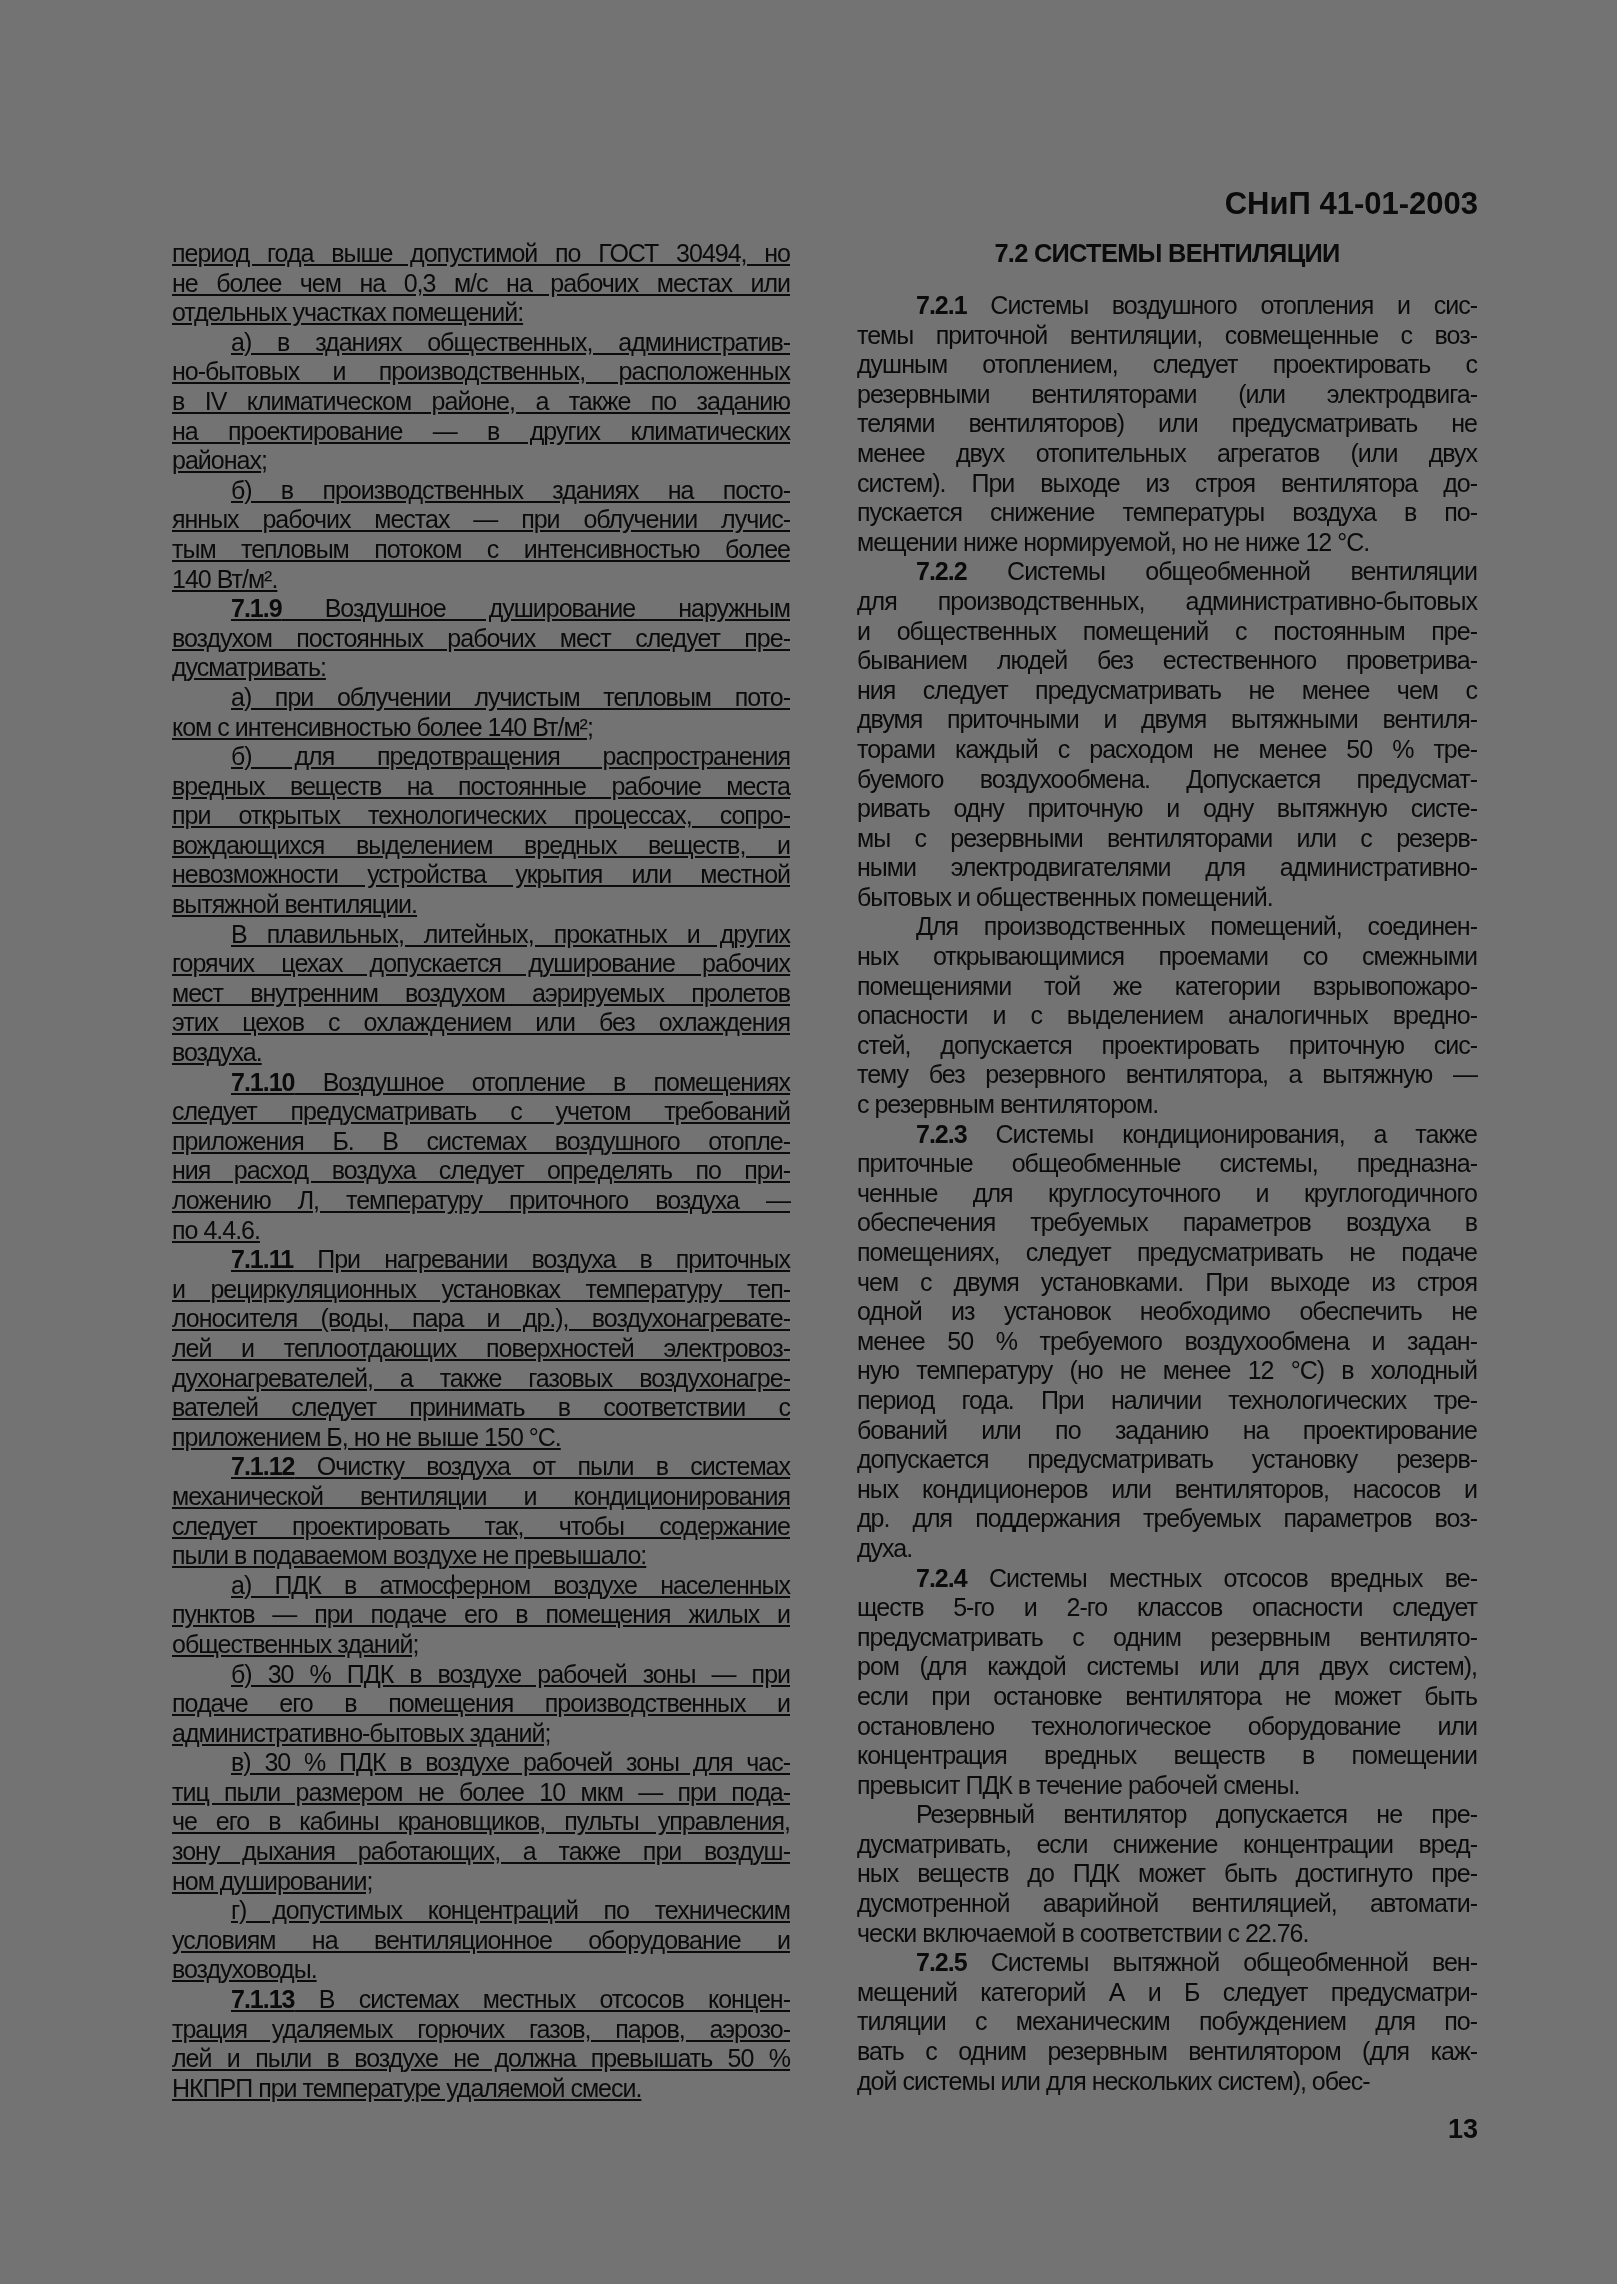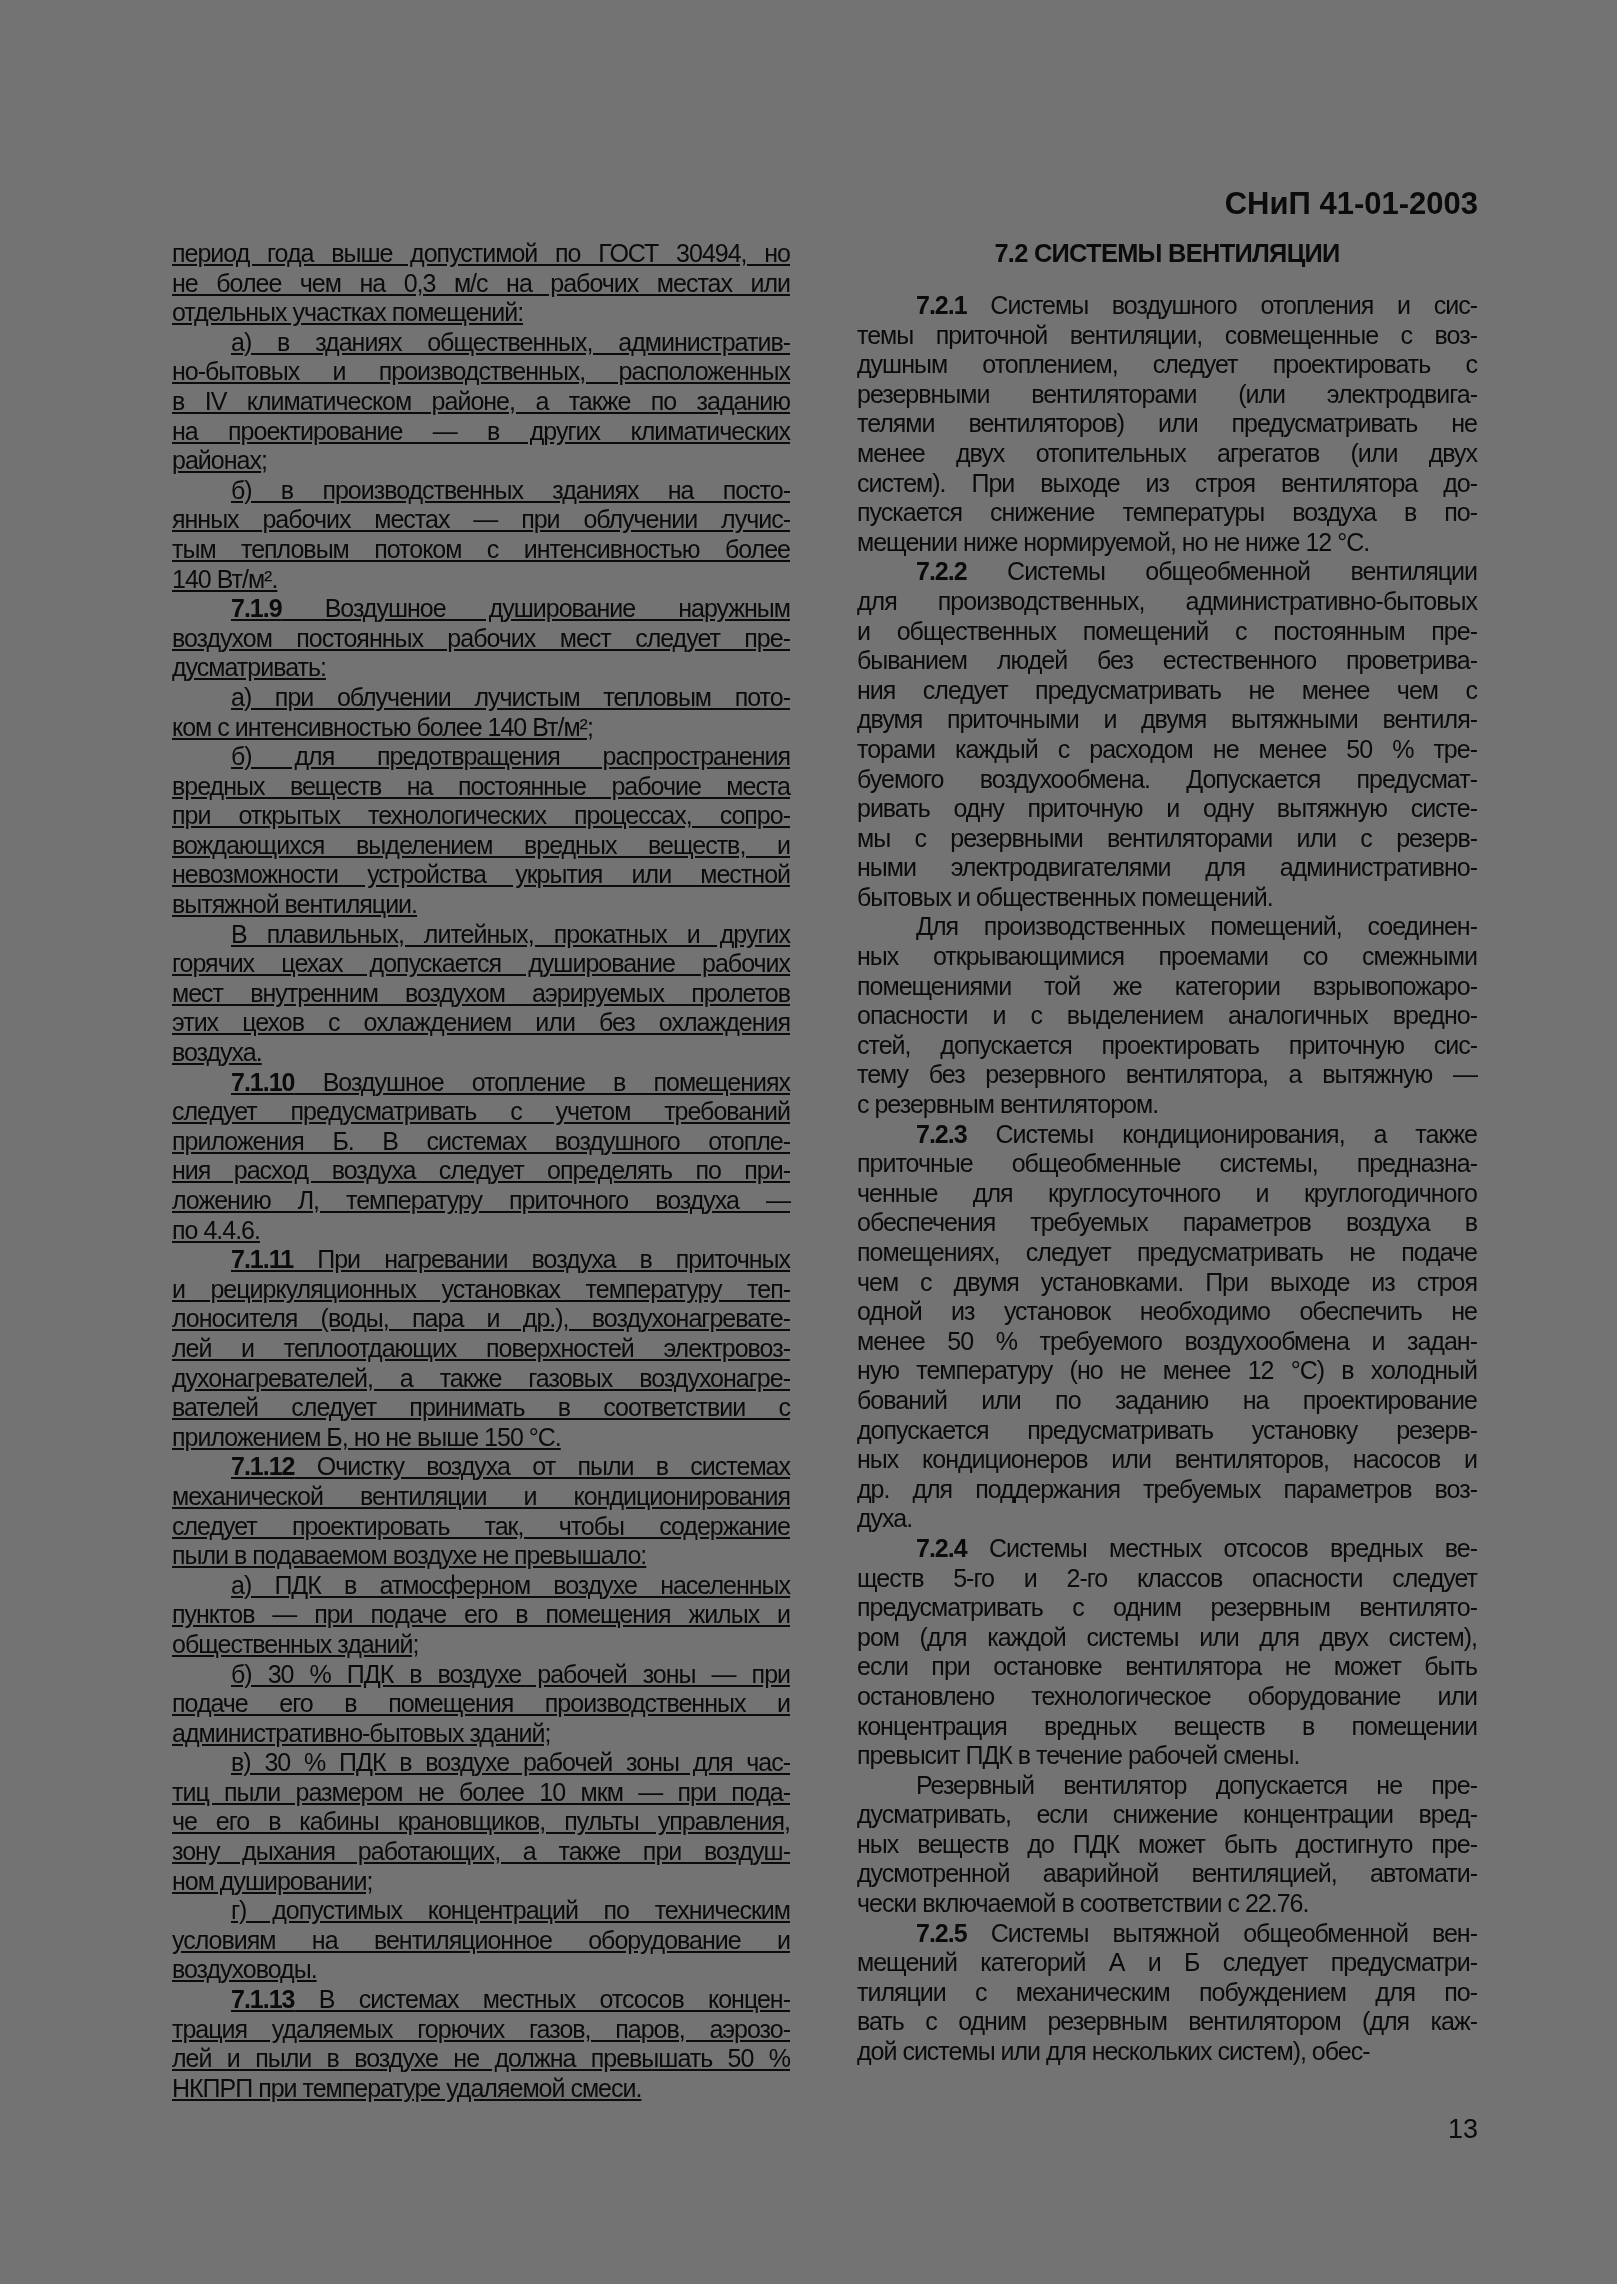--- a/index.html
+++ b/index.html
@@ -70,20 +70,21 @@
   }
   .num { font-weight: bold; }
   .page-number {
     position: absolute;
     left: 856px;
     top: 2114px;
     width: 622px;
     text-align: right;
     font-size: 27px;
     letter-spacing: 0;
+    font-weight: bold;
   }
 </style>
 </head>
 <body>
 
 <div class="page">
 
   <div class="doc-code">СНиП 41-01-2003</div>
 
   <div class="col col-left">
@@ -222,20 +223,21 @@
         <div class="para">
           <div class="line ind"><b class="num">7.2.3</b> Системы кондиционирования, а также</div>
           <div class="line">приточные общеобменные системы, предназна-</div>
           <div class="line">ченные для круглосуточного и круглогодичного</div>
           <div class="line">обеспечения требуемых параметров воздуха в</div>
           <div class="line">помещениях, следует предусматривать не подаче</div>
           <div class="line">чем с двумя установками. При выходе из строя</div>
           <div class="line">одной из установок необходимо обеспечить не</div>
           <div class="line">менее 50 % требуемого воздухообмена и задан-</div>
           <div class="line">ную температуру (но не менее 12 °С) в холодный</div>
+          <div class="line">период года. При наличии технологических тре-</div>
           <div class="line">бований или по заданию на проектирование</div>
           <div class="line">допускается предусматривать установку резерв-</div>
           <div class="line">ных кондиционеров или вентиляторов, насосов и</div>
           <div class="line">др. для поддержания требуемых параметров воз-</div>
           <div class="line last">духа.</div>
         </div>
         <div class="para">
           <div class="line ind"><b class="num">7.2.4</b> Системы местных отсосов вредных ве-</div>
           <div class="line">ществ 5-го и 2-го классов опасности следует</div>
           <div class="line">предусматривать с одним резервным вентилято-</div>

